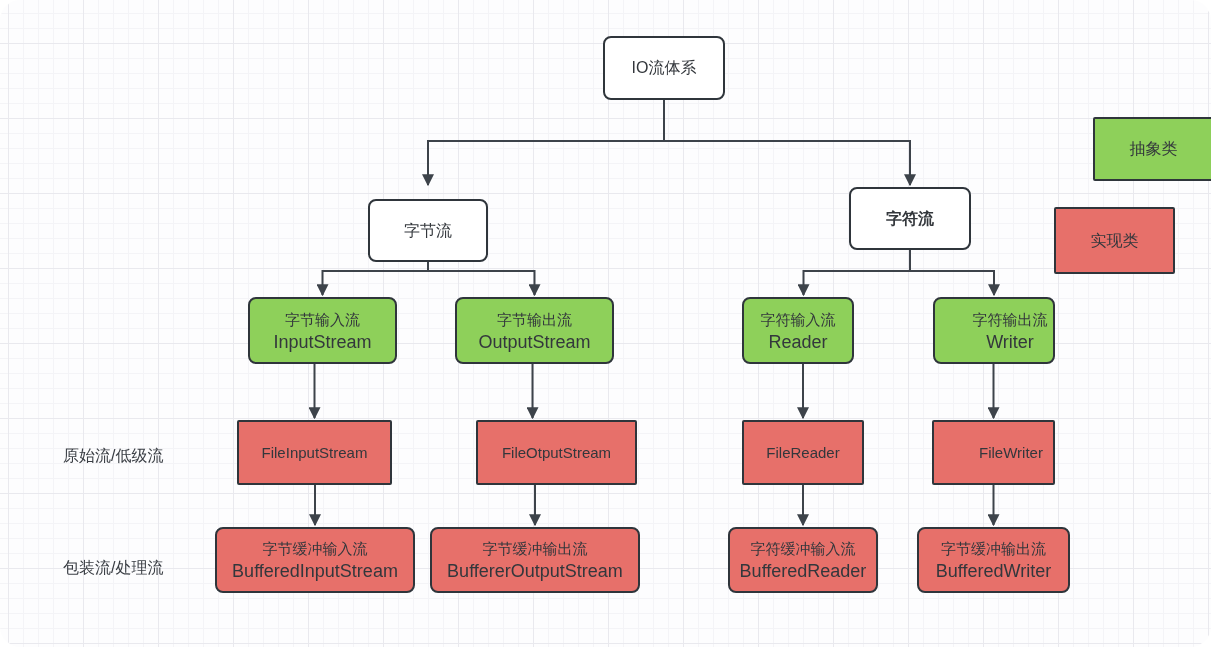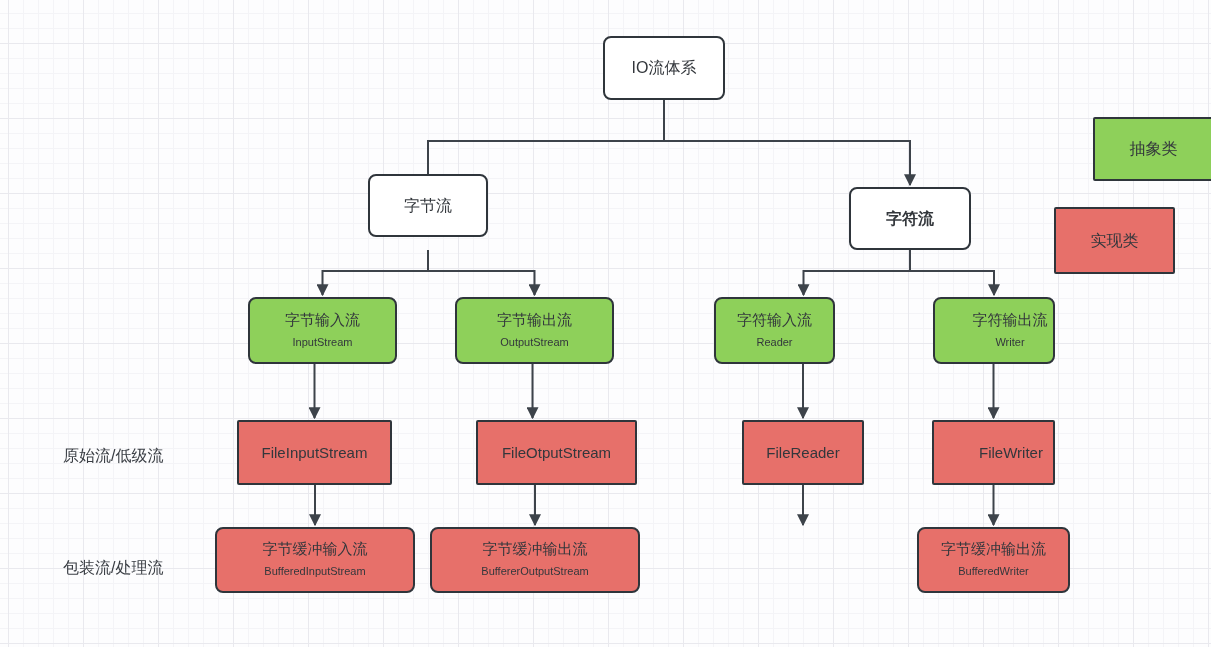--- a/index.html
+++ b/index.html
@@ -44,34 +44,34 @@
     font-size: 15px;
     line-height: 22px;
     color: #33373c;
     cursor: default;
   }
   .shape-rounded { border-radius: 8px; }
   .shape-square  { border-radius: 2px; }
   .kind-plain    { background: var(--plain-fill); font-size: 16px; }
   .kind-abstract { background: var(--abstract-fill); }
   .kind-impl     { background: var(--impl-fill); }
-  .node-line2    { font-size: 11px; }
+  .node-line2    { font-size: 18px; }
   .legend-box    { font-size: 16px; }
   .row-label {
     position: absolute;
     font-size: 16px;
     line-height: 22px;
     color: #3a3e44;
     white-space: nowrap;
   }
 </style>
 </head>
 <body>
 
-<div id="canvas" style="width: 1211px; height: 647px;">
+<div id="canvas" style="width: 1211px; height: 647px; border-radius: 21px;">
   <svg id="edges-svg" xmlns="http://www.w3.org/2000/svg" viewBox="0 0 1211 647">
     <defs>
       <marker id="arrowhead" viewBox="0 0 10 10" refX="9" refY="5" markerWidth="6" markerHeight="6" orient="auto-start-reverse">
         <path id="arrowhead-path" d="M0,0 L10,5 L0,10 z" fill="#3d434a"></path>
       </marker>
     </defs>
   <path d="M 664 100 L 664 141 L 428 141 L 428 185" class="edge" marker-end="url(#arrowhead)"></path>
       <path d="M 664 100 L 664 141 L 910 141 L 910 185" class="edge" marker-end="url(#arrowhead)"></path>
       <path d="M 428 250 L 428 271 L 322.5 271 L 322.5 295" class="edge" marker-end="url(#arrowhead)"></path>
       <path d="M 428 250 L 428 271 L 534.5 271 L 534.5 295" class="edge" marker-end="url(#arrowhead)"></path>
@@ -83,35 +83,35 @@
       <path d="M 993.5 364 L 993.5 418" class="edge" marker-end="url(#arrowhead)"></path>
       <path d="M 315 485 L 315 525" class="edge" marker-end="url(#arrowhead)"></path>
       <path d="M 535 485 L 535 525" class="edge" marker-end="url(#arrowhead)"></path>
       <path d="M 803 485 L 803 525" class="edge" marker-end="url(#arrowhead)"></path>
       <path d="M 993.5 485 L 993.5 525" class="edge" marker-end="url(#arrowhead)"></path>
     </svg>
   <div id="nodes-layer">
       <div class="node kind-plain shape-rounded" style="left: 603px; top: 36px; width: 122px; height: 64px;">
         <div class="node-line">IO流体系</div>
       </div>
-      <div class="node kind-plain shape-rounded" style="left: 368px; top: 174px; width: 120px; height: 63px;">
+      <div class="node kind-plain shape-rounded" style="left: 368px; top: 199px; width: 120px; height: 63px;">
         <div class="node-line">字节流</div>
       </div>
       <div class="node kind-plain shape-rounded" style="left: 849px; top: 187px; width: 122px; height: 63px; font-weight: bold;">
         <div class="node-line">字符流</div>
       </div>
       <div class="node kind-abstract shape-rounded" style="left: 248px; top: 297px; width: 149px; height: 67px;">
         <div class="node-line">字节输入流</div>
         <div class="node-line node-line2">InputStream</div>
       </div>
       <div class="node kind-abstract shape-rounded" style="left: 455px; top: 297px; width: 159px; height: 67px;">
         <div class="node-line">字节输出流</div>
         <div class="node-line node-line2">OutputStream</div>
       </div>
-      <div class="node kind-abstract shape-rounded" style="left: 714px; top: 297px; width: 121px; height: 67px;">
+      <div class="node kind-abstract shape-rounded" style="left: 742px; top: 297px; width: 112px; height: 67px;">
         <div class="node-line">字符输入流</div>
         <div class="node-line node-line2">Reader</div>
       </div>
       <div class="node kind-abstract shape-rounded" style="left: 933px; top: 297px; width: 122px; height: 67px; padding-left: 32px;">
         <div class="node-line">字符输出流</div>
         <div class="node-line node-line2">Writer</div>
       </div>
       <div class="node kind-impl shape-square" style="left: 237px; top: 420px; width: 155px; height: 65px;">
         <div class="node-line">FileInputStream</div>
       </div>
@@ -125,20 +125,24 @@
         <div class="node-line">FileWriter</div>
       </div>
       <div class="node kind-impl shape-rounded" style="left: 215px; top: 527px; width: 200px; height: 66px;">
         <div class="node-line">字节缓冲输入流</div>
         <div class="node-line node-line2">BufferedInputStream</div>
       </div>
       <div class="node kind-impl shape-rounded" style="left: 430px; top: 527px; width: 210px; height: 66px; justify-content: center;">
         <div class="node-line">字节缓冲输出流</div>
         <div class="node-line node-line2">BuffererOutputStream</div>
       </div>
+      <div class="node kind-impl shape-rounded" style="left: 728px; top: 527px; width: 150px; height: 66px;">
+        <div class="node-line">字符缓冲输入流</div>
+        <div class="node-line node-line2">BufferedReader</div>
+      </div>
       <div class="node kind-impl shape-rounded" style="left: 917px; top: 527px; width: 153px; height: 66px;">
         <div class="node-line">字节缓冲输出流</div>
         <div class="node-line node-line2">BufferedWriter</div>
       </div>
       <div class="node kind-abstract shape-square legend-box" style="left: 1093px; top: 117px; width: 121px; height: 64px;">
         <div>抽象类</div>
       </div>
       <div class="node kind-impl shape-square legend-box" style="left: 1054px; top: 207px; width: 121px; height: 67px;">
         <div>实现类</div>
       </div>

